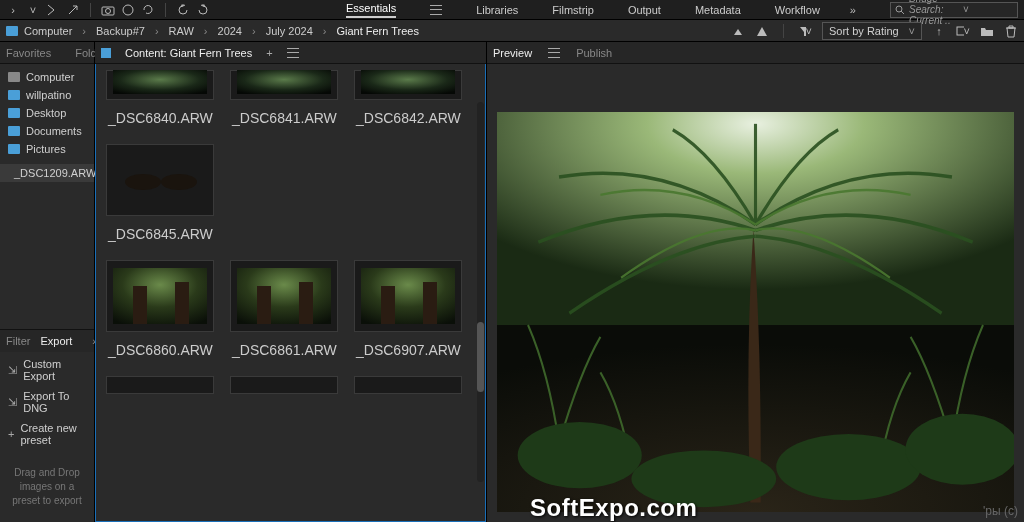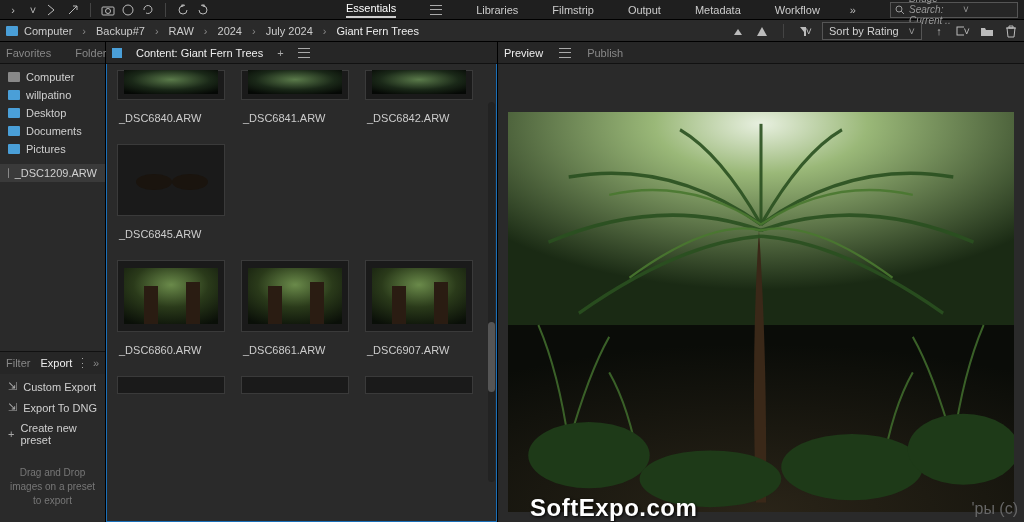--- a/index.html
+++ b/index.html
@@ -30,21 +30,21 @@
   }
   .bc-sep { color:#888; margin:0 4px; }
   .bc-item { color:#ccc; cursor:pointer; }
   .bc-item.strong { color:#eee; }
   .bc-right { margin-left:auto; display:flex; align-items:center; gap:10px; }
   .sortbox { border:1px solid #555; background:#262626; height:18px; width:100px;
     display:flex; align-items:center; padding:0 6px; justify-content:space-between; }
 
   .main { display:flex; height: 480px; }
 
-  .leftcol { width:106px; background:#2a2a2a; border-right:1px solid #000; display:flex; flex-direction:column; }
+  .leftcol { width:95px; background:#2a2a2a; border-right:1px solid #000; display:flex; flex-direction:column; }
   .panel-tabs { height:22px; display:flex; align-items:center; gap:12px; padding:0 6px;
     border-bottom:1px solid #111; background:#262626; }
   .folder-list { flex:1; padding:4px 0; }
   .folder-item { display:flex; align-items:center; gap:6px; padding:3px 8px; cursor:pointer; }
   .fi-ico { width:12px; height:10px; background:#4a9fd8; border-radius:1px; display:inline-block; }
   .fi-ico.gray { background:#888; }
   .folder-item.sel { background:#3a3a3a; }
 
   .export-panel { border-top:1px solid #111; }
   .export-hdr { height:22px; display:flex; align-items:center; padding:0 6px; gap:10px; background:#262626; }
@@ -58,32 +58,32 @@
   .content-hdr .sq { width:10px; height:10px; background:#4a9fd8; }
   .grid { flex:1; overflow:hidden; padding:6px 10px; border:1px solid #1a6fb8; border-top:none; }
   .row { display:flex; gap:16px; margin-bottom:8px; }
   .thumb-cell { width:108px; display:flex; flex-direction:column; }
   .thumb { width:108px; height:72px; background:#1a1a1a; border:1px solid #3a3a3a; padding:6px;
     display:flex; align-items:center; justify-content:center; }
   .thumb-inner { width:96px; height:56px; }
   .thumb-partial .thumb { height:30px; padding:0 6px 6px 6px; }
   .thumb-partial .thumb-inner { height:24px; }
   .thumb-cap { height:36px; display:flex; align-items:center; background:#2a2a2a;
-    color:#ccc; font-size:11px; padding-left:2px; }
+    color:#ccc; font-size:14px; padding-left:2px; }
   .grid-scroll { position:absolute; right:2px; top:60px; width:7px; height:380px; background:#222; border-radius:4px; }
   .grid-scroll .hnd { width:7px; height:70px; background:#555; border-radius:4px; margin-top:220px; }
 
   .rightcol { flex:1; background:#2a2a2a; display:flex; flex-direction:column; border-left:1px solid #000; }
   .preview-body { flex:1; padding:48px 10px 10px 10px; }
   .preview-img { width:100%; height:338px; }
   .preview-cap { padding:10px 0 0 226px; color:#ccc; font-size:11px; }
 
   .watermark { position:absolute; left:530px; top:472px; font-size:24px; font-weight:600;
     color:#fff; text-shadow:1px 1px 3px #000; pointer-events:none; letter-spacing:.5px;margin-top:22px; }
-  .copyright { position:absolute; right:6px; bottom:4px; color:#666; font-size:16px; }
+  .copyright { position:absolute; right:6px; bottom:4px; color:#666; font-size:12px; }
   .pl { color:#888; }
   .menu-ico { width:12px; height:10px; display:inline-flex; flex-direction:column; justify-content:space-between;}
   .menu-ico i { height:1px; background:#aaa; display:block; }
 
   
   .fern-svg { width:100%; height:100%; display:block; }
 </style>
 </head>
 <body>
 

